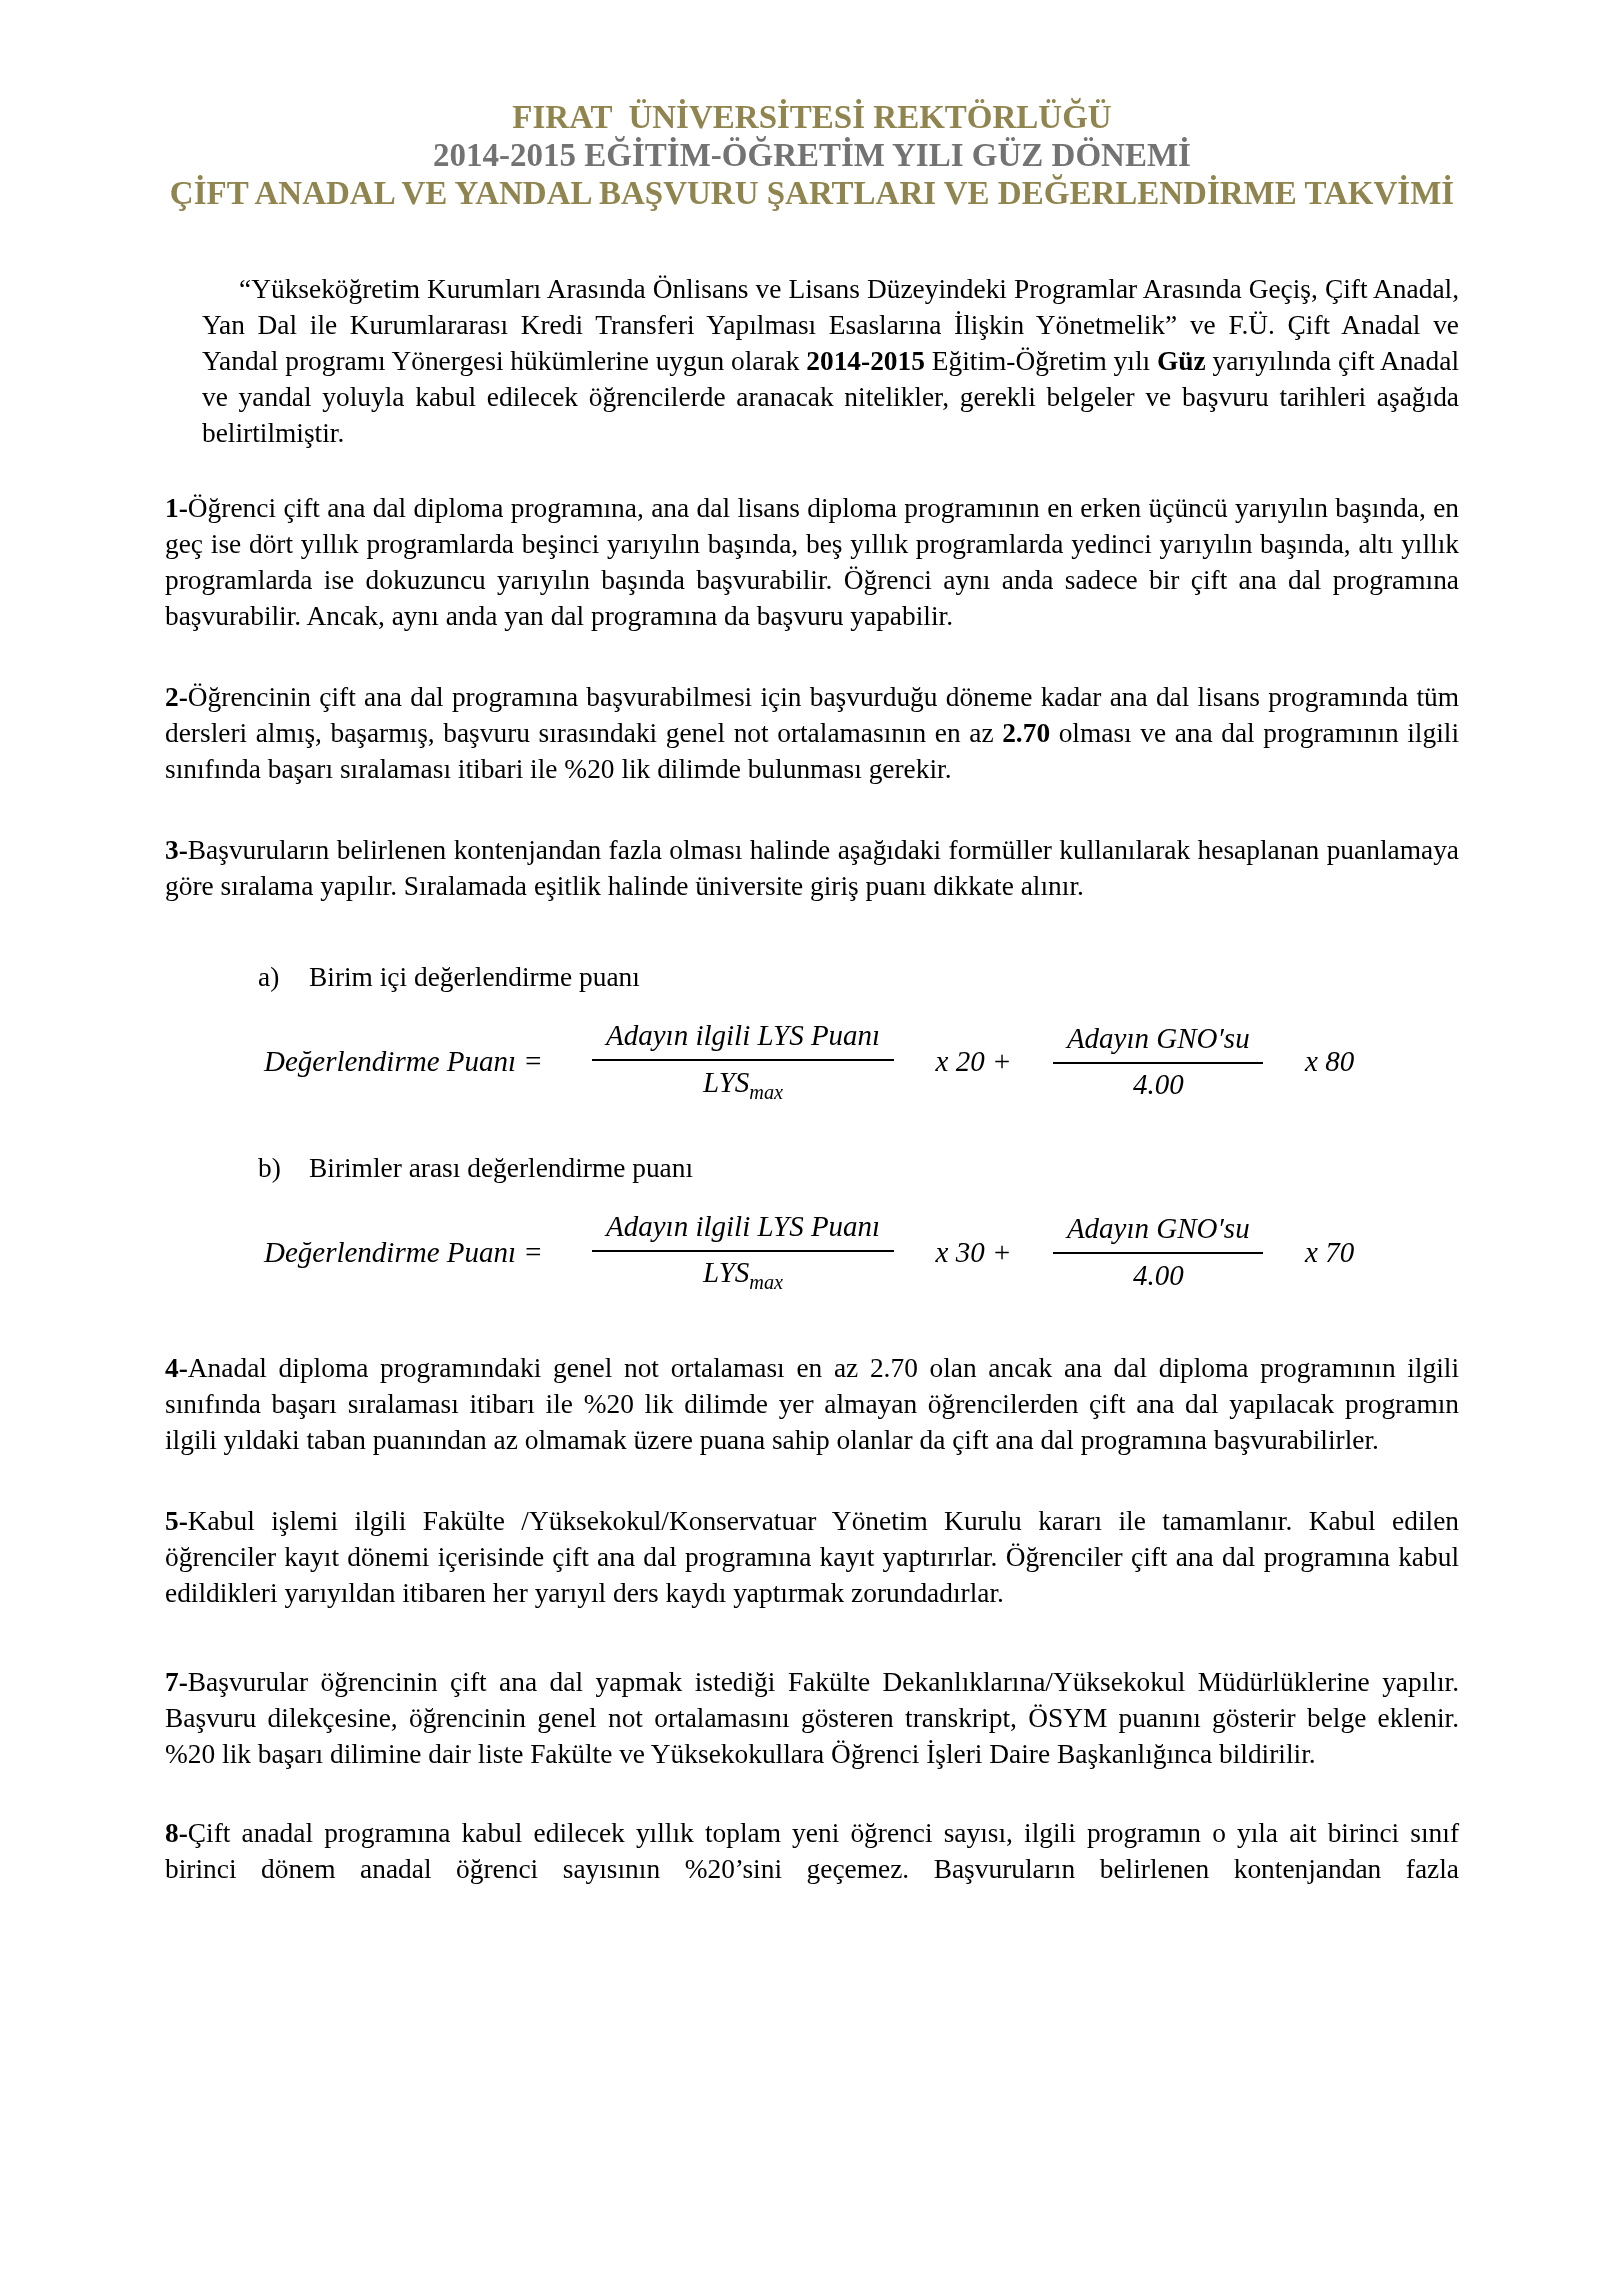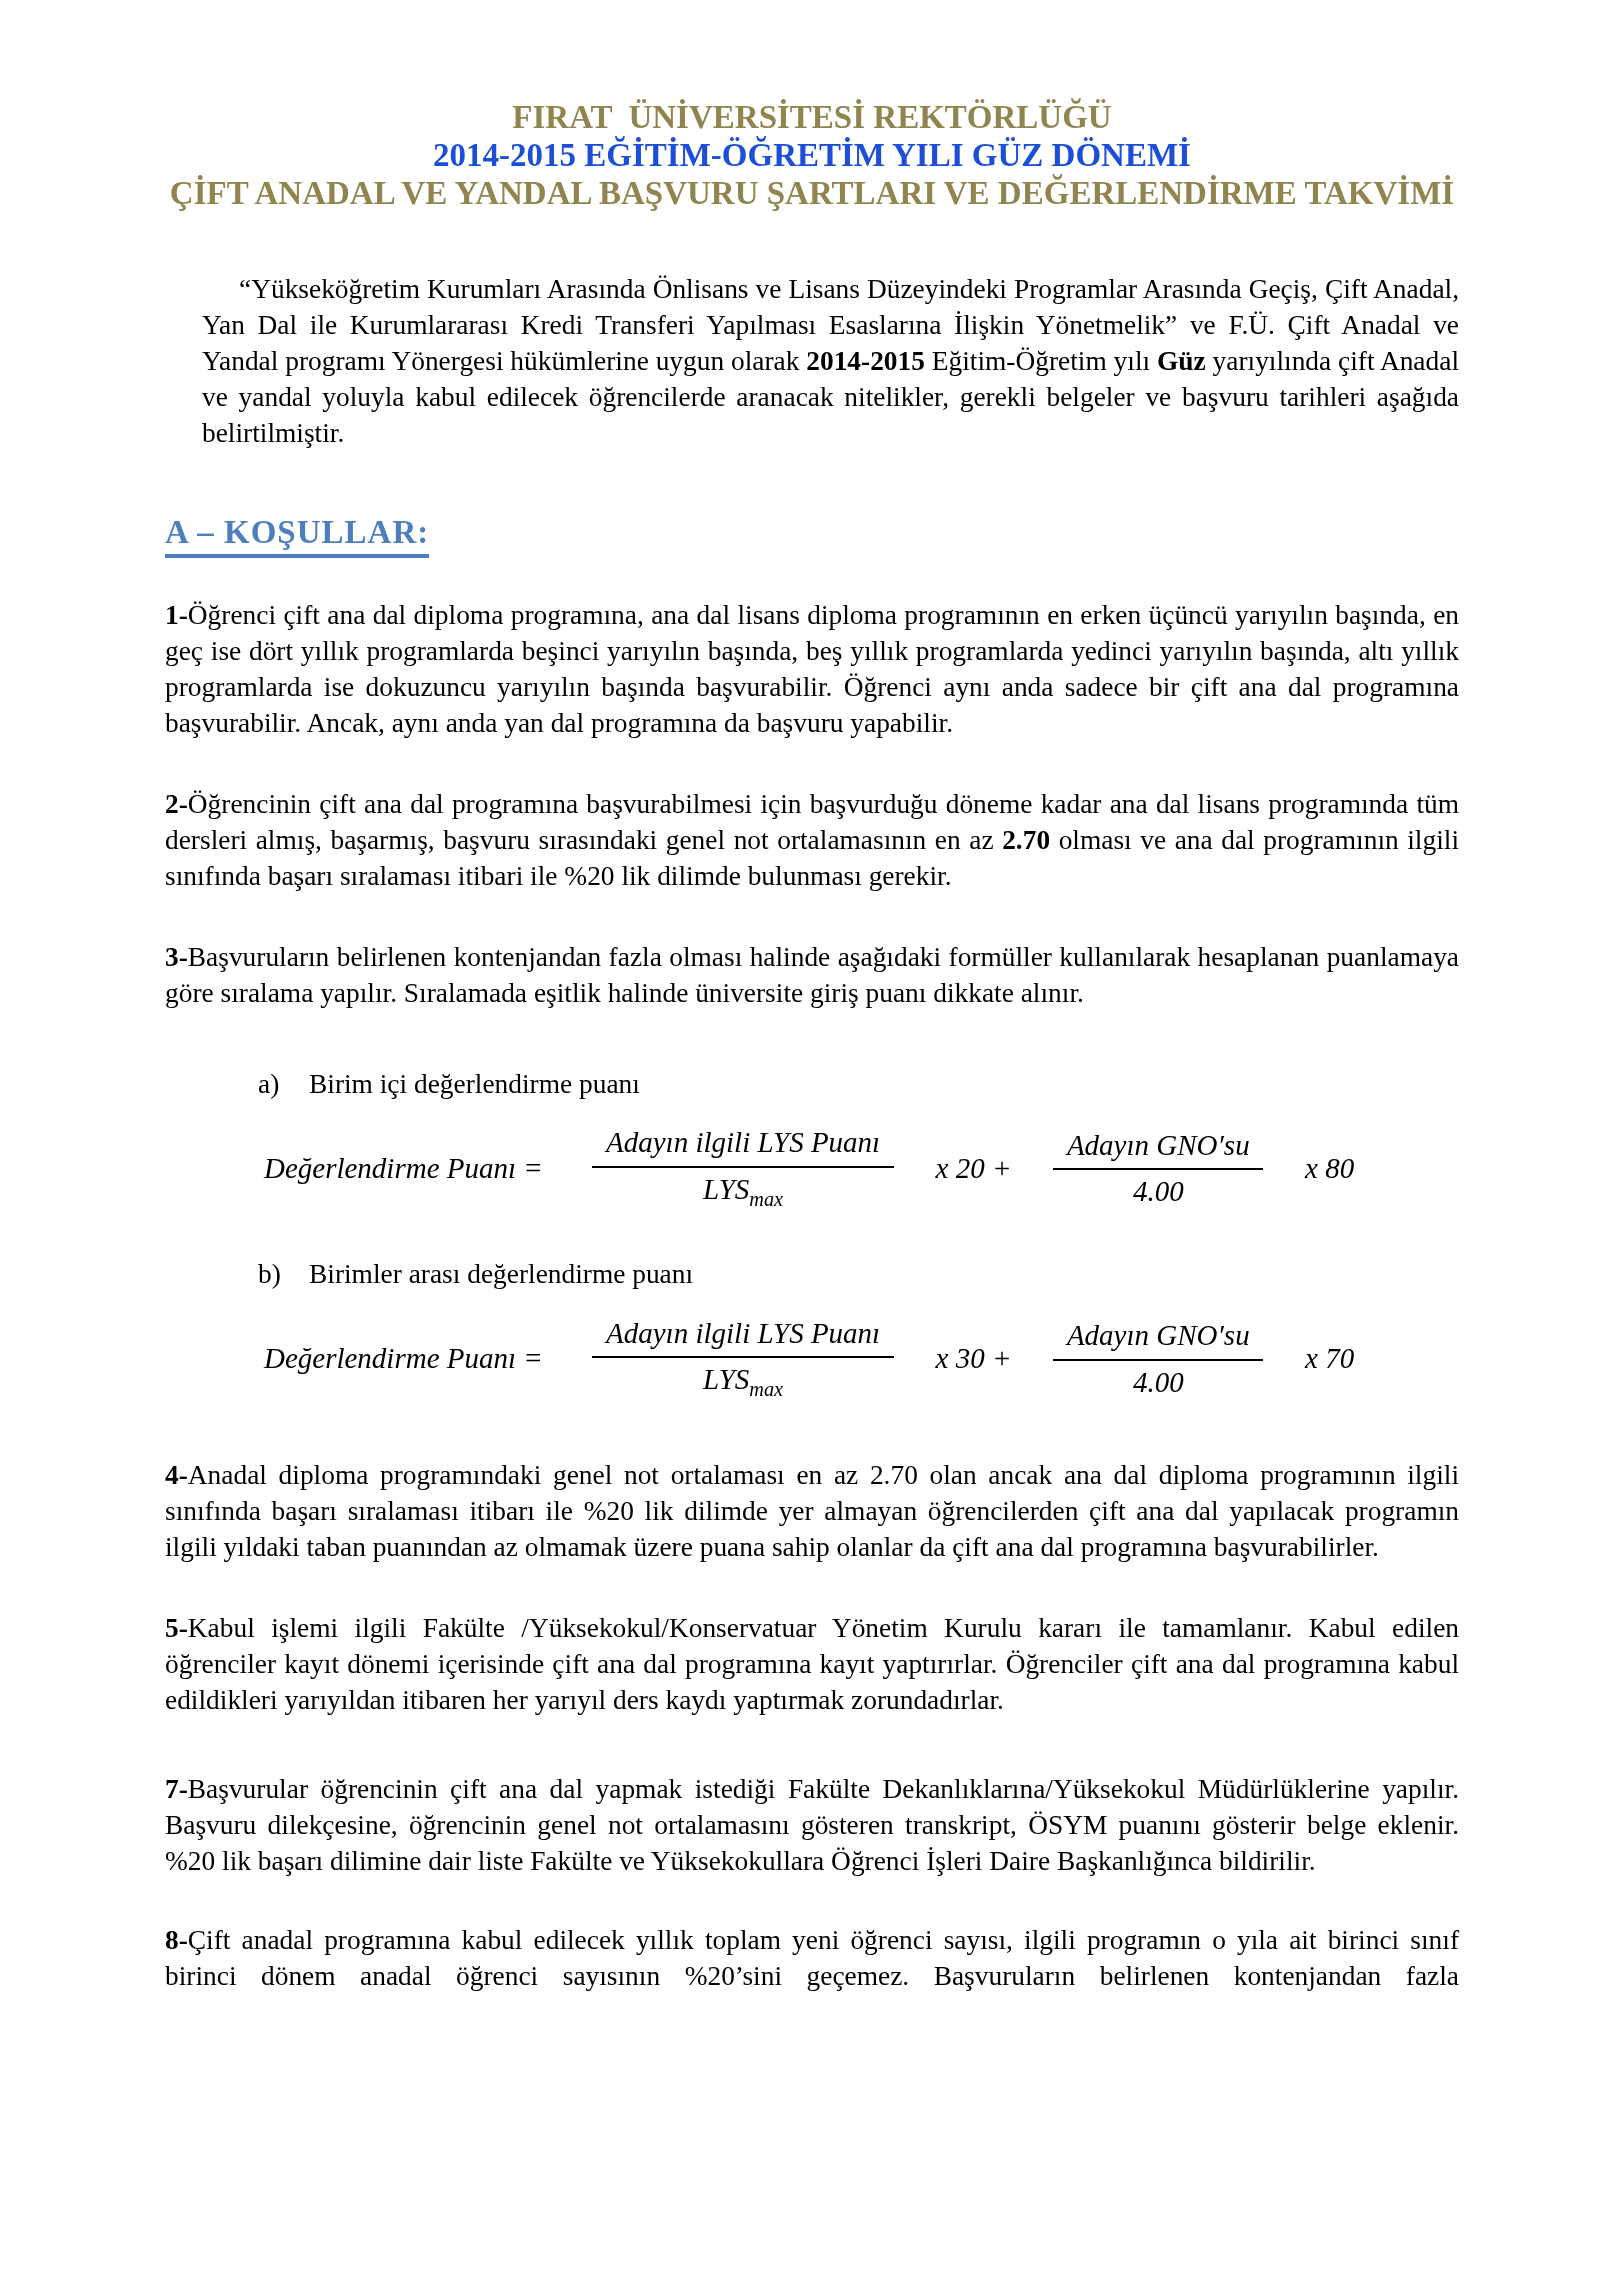--- a/index.html
+++ b/index.html
@@ -96,29 +96,26 @@
   .frac .fden { padding-top: 4.9px; white-space: nowrap; }
   .frac sub { font-size: 0.7em; }
 </style>
 </head>
 <body>
 
 <div class="page">
 
   <div class="doc-title">
     <div class="t-line" style="color: rgb(144, 133, 79); border-color: rgb(144, 133, 79);">FIRAT  ÜNİVERSİTESİ REKTÖRLÜĞÜ</div>
-    <div class="t-line" style="color: #1d4ed8; border-color: rgb(144, 133, 79);">2014-2015 EĞİTİM-ÖĞRETİM YILI GÜZ DÖNEMİ</div>
+    <div class="t-line" style="color: #737373; border-color: rgb(144, 133, 79);">2014-2015 EĞİTİM-ÖĞRETİM YILI GÜZ DÖNEMİ</div>
     <div class="t-line" style="color: rgb(144, 133, 79); border-color: rgb(144, 133, 79);">ÇİFT ANADAL VE YANDAL BAŞVURU ŞARTLARI VE DEĞERLENDİRME TAKVİMİ</div>
   </div>
 
   <p class="intro"><span>“Yükseköğretim Kurumları Arasında Önlisans ve Lisans Düzeyindeki Programlar Arasında Geçiş, Çift Anadal, Yan Dal ile Kurumlararası Kredi Transferi Yapılması Esaslarına İlişkin Yönetmelik” ve F.Ü. Çift Anadal ve Yandal programı Yönergesi hükümlerine uygun olarak </span><b>2014-2015</b><span> Eğitim-Öğretim yılı </span><b>Güz</b><span>  yarıyılında çift Anadal ve yandal yoluyla kabul edilecek öğrencilerde aranacak nitelikler, gerekli belgeler ve  başvuru tarihleri aşağıda belirtilmiştir.</span></p>
 
-  <div class="heading-wrap">
-    <span class="section-heading" style="color: rgb(77, 126, 189); border-color: rgb(77, 126, 189);">A – KOŞULLAR:</span>
-  </div>
 
 
   <p class="item" style="margin-top:39px"><b class="num">1-</b><span><span>Öğrenci çift ana dal diploma programına, ana dal lisans diploma programının en erken üçüncü yarıyılın başında, en geç ise dört yıllık programlarda beşinci yarıyılın başında, beş yıllık programlarda yedinci yarıyılın başında, altı yıllık programlarda ise dokuzuncu yarıyılın başında başvurabilir. Öğrenci aynı anda sadece bir çift ana dal programına başvurabilir. Ancak, aynı anda yan dal  programına da başvuru yapabilir.</span></span></p>
 
   <p class="item"><b class="num">2-</b><span><span>Öğrencinin çift ana dal programına başvurabilmesi için başvurduğu döneme kadar ana dal lisans programında tüm dersleri almış, başarmış, başvuru sırasındaki genel not ortalamasının en az </span><b>2.70</b><span> olması ve ana dal programının ilgili sınıfında başarı sıralaması itibari ile %20 lik dilimde bulunması gerekir.</span></span></p>
 
   <p class="item"><b class="num">3-</b><span><span>Başvuruların belirlenen kontenjandan fazla olması halinde aşağıdaki formüller kullanılarak hesaplanan puanlamaya göre sıralama yapılır. Sıralamada eşitlik halinde üniversite giriş puanı dikkate alınır.</span></span></p>
 
   <div class="list-label">
     <span class="ll">a)</span><span>Birim içi değerlendirme puanı</span>

